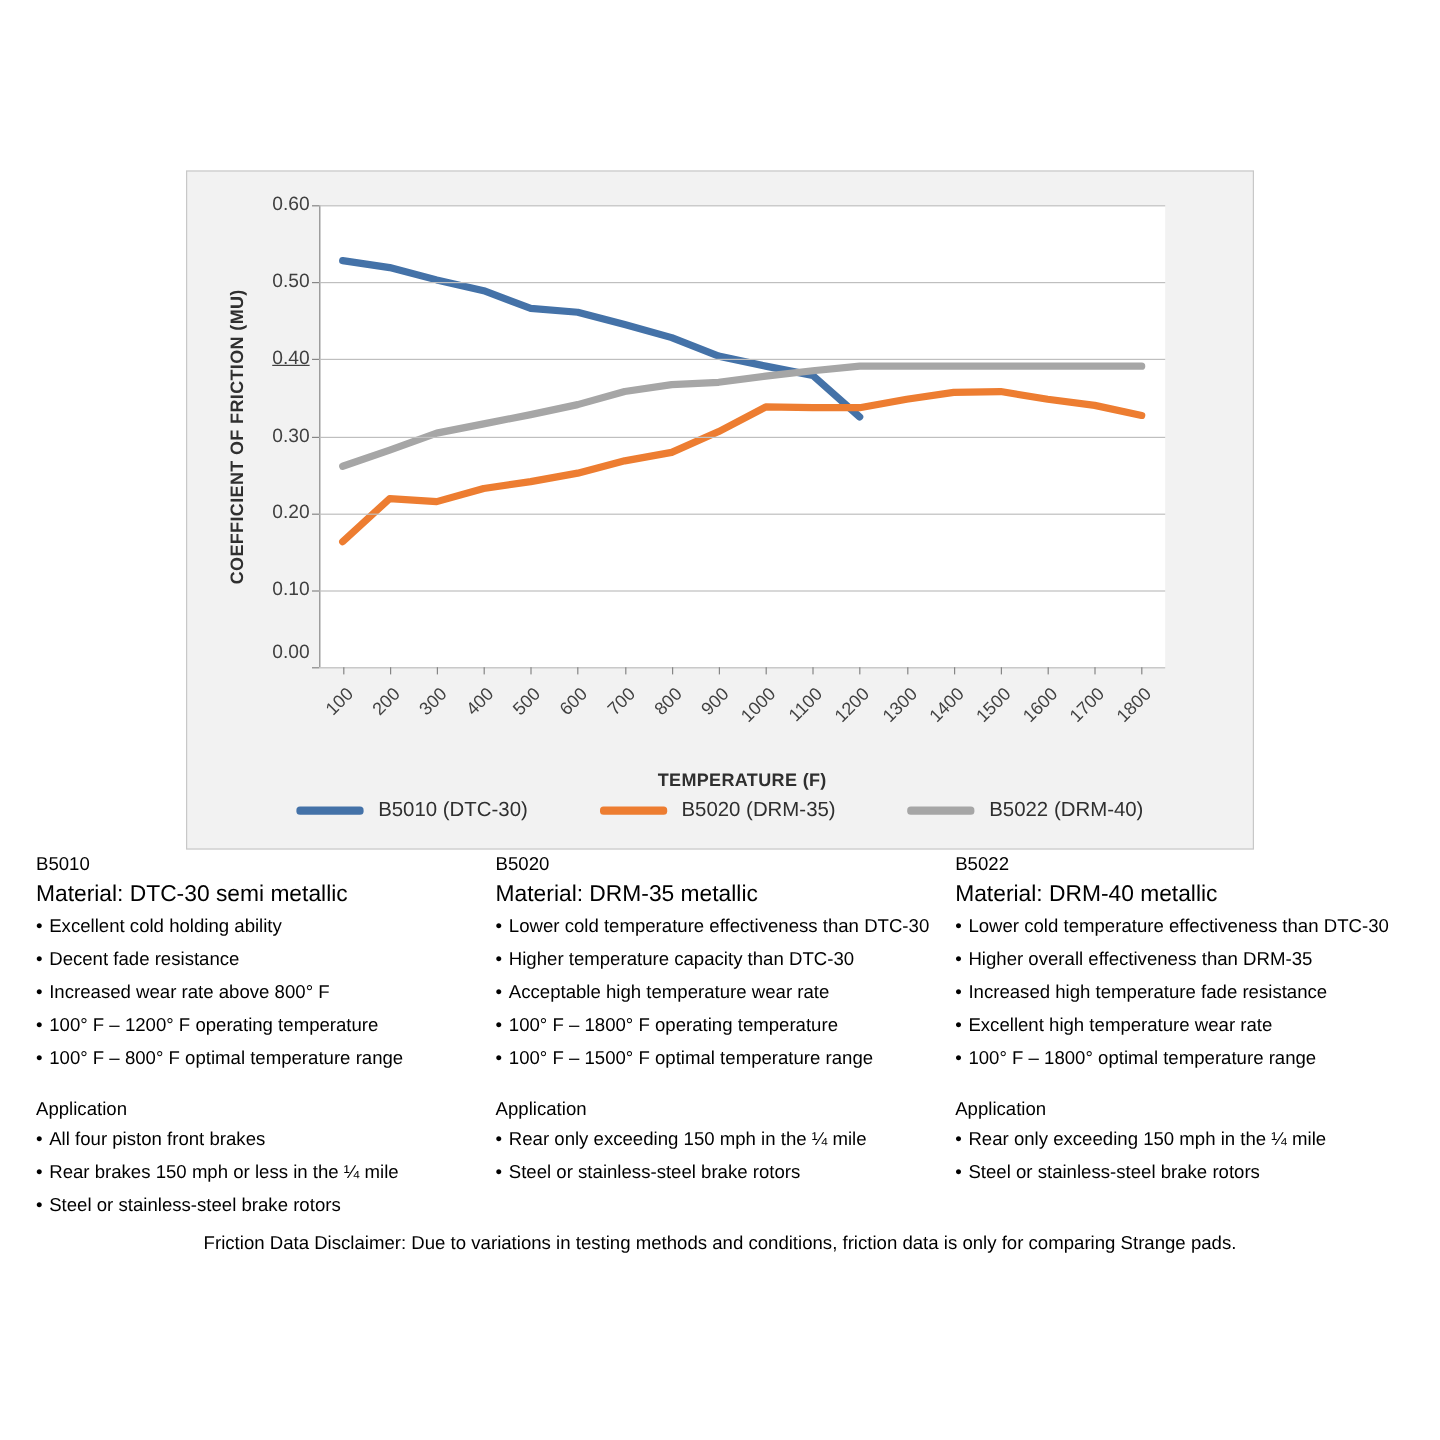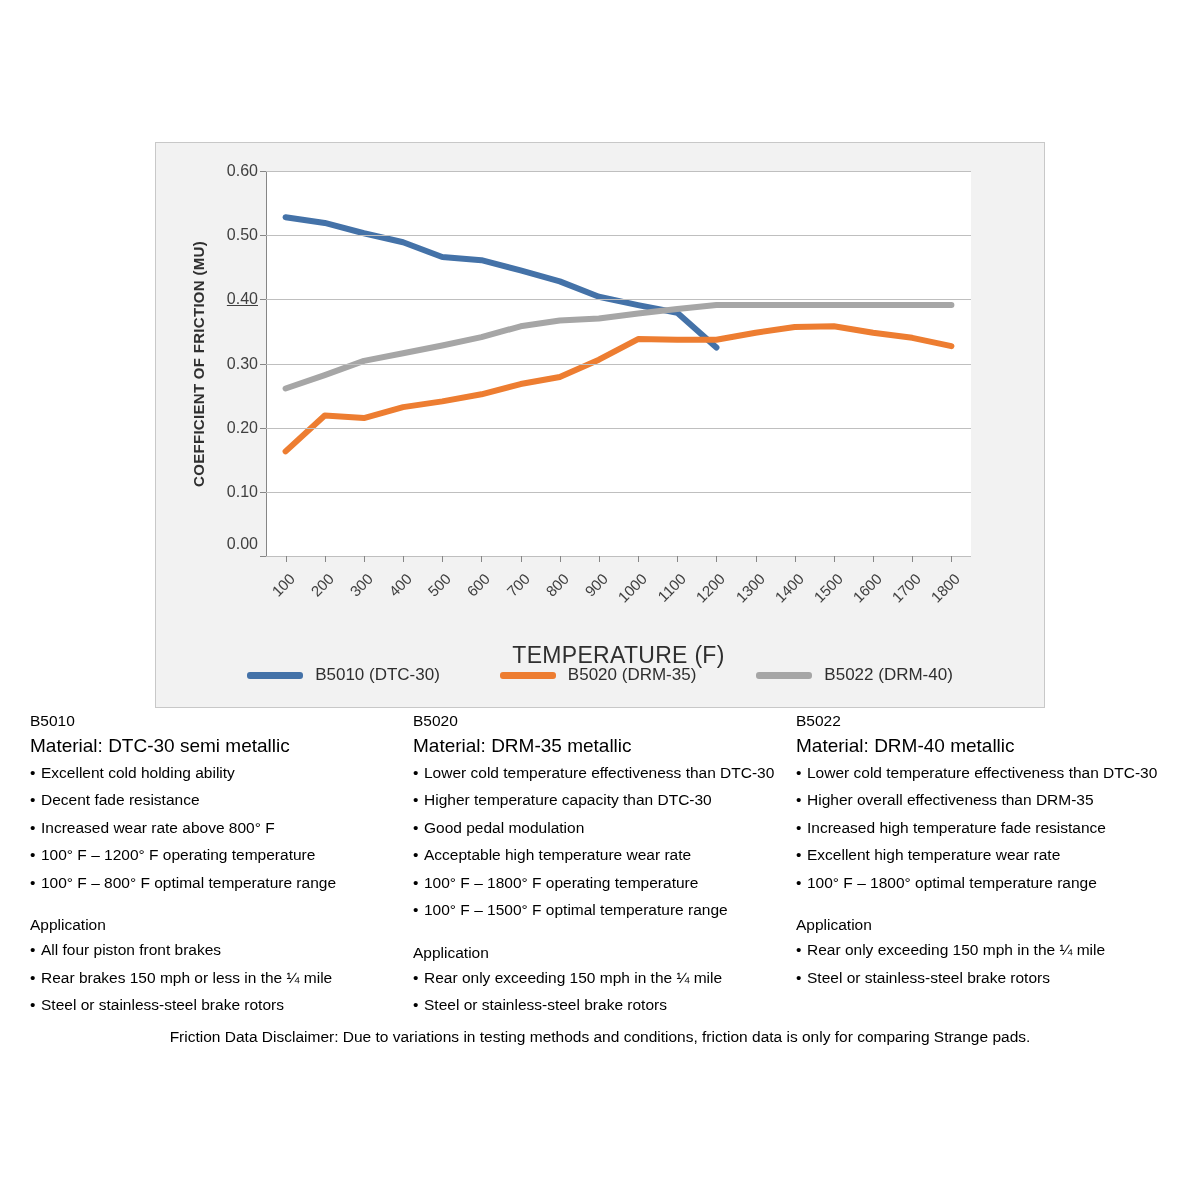--- a/index.html
+++ b/index.html
@@ -104,22 +104,22 @@
     background: #868686;
   }
 
   #x-axis-title {
     position: absolute;
     left: 0;
     width: 100%;
     top: 100%;
     margin-top: 86px;
     text-align: center;
-    font-size: 23px;
-    font-weight: normal;
+    font-size: 15px;
+    font-weight: bold;
     color: #2f2f2f;
     letter-spacing: 0.3px;
   }
 
   
   #legend {
     position: absolute;
     left: 0;
     width: 100%;
     bottom: 22px;
@@ -296,21 +296,20 @@
       <div class="app-title">Application</div>
       <div class="bullet">All four piston front brakes</div>
       <div class="bullet">Rear brakes 150 mph or less in the ¼ mile</div>
       <div class="bullet">Steel or stainless-steel brake rotors</div>
     </div>
     <div class="col">
       <div class="col-title">B5020</div>
       <div class="col-material">Material: DRM-35 metallic</div>
       <div class="bullet">Lower cold temperature effectiveness than DTC-30</div>
       <div class="bullet">Higher temperature capacity than DTC-30</div>
-      <div class="bullet">Good pedal modulation</div>
       <div class="bullet">Acceptable high temperature wear rate</div>
       <div class="bullet">100° F – 1800° F operating temperature</div>
       <div class="bullet">100° F – 1500° F optimal temperature range</div>
       <div class="app-title">Application</div>
       <div class="bullet">Rear only exceeding 150 mph in the ¼ mile</div>
       <div class="bullet">Steel or stainless-steel brake rotors</div>
     </div>
     <div class="col">
       <div class="col-title">B5022</div>
       <div class="col-material">Material: DRM-40 metallic</div>

